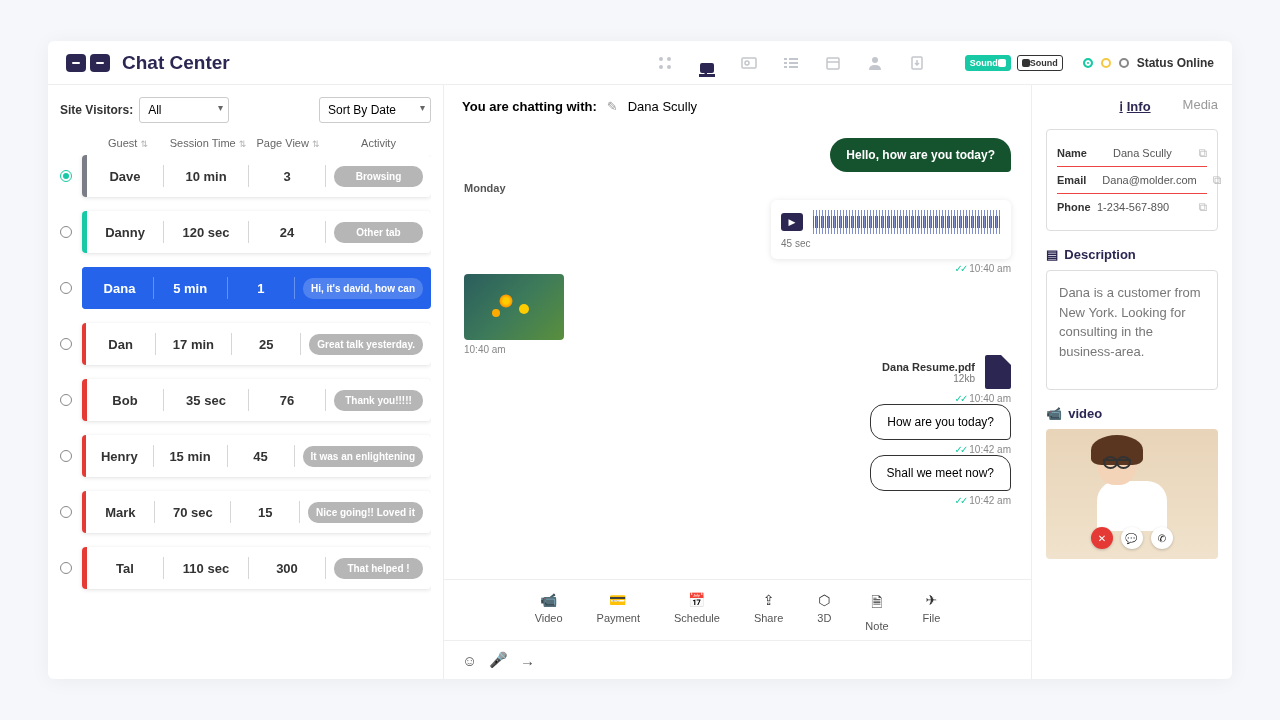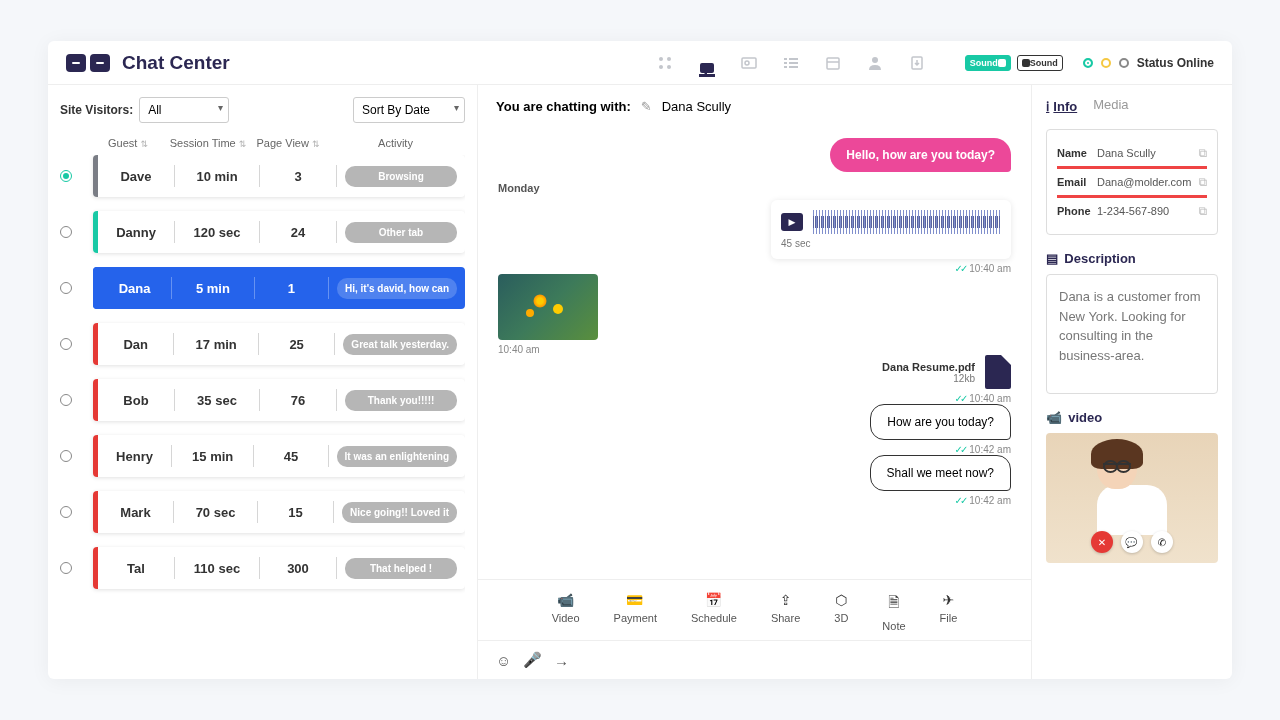--- a/index.html
+++ b/index.html
@@ -19,36 +19,36 @@
 .sound-toggle { width:8px; height:8px; border-radius:2px; }
 .sound-on .sound-toggle { background:#fff; }
 .sound-off .sound-toggle { background:#333; }
 .status-dots { display:flex; gap:8px; margin-left:20px; align-items:center; }
 .dot { width:10px; height:10px; border-radius:50%; border:2px solid; }
 .dot.green { border-color:#18c9a5; background:#18c9a5; box-shadow:inset 0 0 0 2px #fff; }
 .dot.yellow { border-color:#f5c842; }
 .dot.grey { border-color:#888; }
 .status-text { font-size:12px; font-weight:600; color:#333; margin-left:8px; }
 .main { flex:1; display:flex; overflow:hidden; }
-.sidebar { width:430px; border-right:1px solid #eee; display:flex; flex-direction:column; padding:12px 12px 0 12px; }
+.sidebar { width:396px; border-right:1px solid #eee; display:flex; flex-direction:column; padding:12px 12px 0 12px; }
 .sidebar-top { display:flex; align-items:center; gap:6px; margin-bottom:10px; }
 .sv-label { font-size:12px; font-weight:700; color:#333; }
 .select { height:26px; border:1px solid #ccc; border-radius:3px; font-size:12px; padding:0 20px 0 8px; background:#fff; appearance:none; position:relative; }
 .select-wrap { position:relative; }
 .select-wrap::after { content:'▾'; position:absolute; right:6px; top:5px; font-size:10px; color:#666; pointer-events:none; }
 .sort-wrap { margin-left:auto; }
 .grid-head { display:flex; padding:4px 0 6px 30px; font-size:11px; color:#666; }
 .gh { text-align:center; }
 .gh-guest { width:76px; }
 .gh-time { width:84px; }
 .gh-page { width:76px; }
 .gh-act { flex:1; }
 .sort-indicator { opacity:0.5; font-size:9px; }
 .vlist { flex:1; overflow-y:auto; }
-.vrow { display:flex; align-items:center; margin-bottom:14px;gap:11px; }
+.vrow { display:flex; align-items:center; margin-bottom:14px; }
 .radio { width:12px; height:12px; border:1px solid #888; border-radius:50%; margin-right:10px; flex-shrink:0; position:relative; }
 .radio.on::after { content:''; position:absolute; inset:2px; background:#18c9a5; border-radius:50%; }
 .radio.on { border-color:#18c9a5; }
 .vcard { flex:1; height:42px; background:#fff; border-radius:4px; box-shadow:0 1px 4px rgba(0,0,0,0.12); display:flex; align-items:center; overflow:hidden; }
 .vbar { width:5px; height:100%; }
 .vcell { text-align:center; font-size:13px; font-weight:600; color:#333; padding:0 4px; }
 .vcell.guest { width:76px; }
 .vcell.time { width:84px; }
 .vcell.page { width:76px; }
 .vdiv { width:1px; height:22px; background:#d6d6d6; }
@@ -58,21 +58,21 @@
 .vcard.selected .vcell { color:#fff; }
 .vcard.selected .vdiv { background:rgba(255,255,255,0.3); }
 .vcard.selected .act-pill { background:#4f82ef; }
 .chat { flex:1; display:flex; flex-direction:column; border-right:1px solid #eee; }
 .chat-head { padding:14px 18px; display:flex; align-items:center; gap:10px; font-size:13px; }
 .chat-head b { font-weight:700; }
 .edit-icon { color:#999; cursor:pointer; }
 .chat-body { flex:1; padding:10px 20px; overflow-y:auto; display:flex; flex-direction:column; }
 .msg-right { align-self:flex-end; max-width:80%; display:flex; flex-direction:column; align-items:flex-end; }
 .msg-left { align-self:flex-start; max-width:80%; display:flex; flex-direction:column; align-items:flex-start; }
-.bubble-blue { background:#ec4899; color:#fff; padding:10px 16px; border-radius:18px; border-bottom-right-radius:4px; font-size:12px; font-weight:600; }
+.bubble-blue { background:#14532d; color:#fff; padding:10px 16px; border-radius:18px; border-bottom-right-radius:4px; font-size:12px; font-weight:600; }
 .bubble-out { background:#fff; border:1px solid #333; padding:10px 16px; border-radius:14px; font-size:12px; border-bottom-right-radius:4px; }
 .day-sep { font-size:11px; font-weight:700; color:#555; margin:10px 0 6px; }
 .audio-card { background:#fff; border-radius:6px; box-shadow:0 1px 6px rgba(0,0,0,0.1); padding:10px; width:240px; }
 .audio-row { display:flex; align-items:center; gap:10px; }
 .play-btn { width:22px; height:18px; background:#2b2752; border-radius:3px; color:#fff; display:flex; align-items:center; justify-content:center; font-size:9px; cursor:pointer; }
 .wave { flex:1; height:24px; background:repeating-linear-gradient(90deg,#6b7cc4 0 1px,transparent 1px 3px); opacity:0.85; position:relative; }
 .wave::before { content:''; position:absolute; inset:6px 0; background:repeating-linear-gradient(90deg,#3d4a8f 0 1px,transparent 1px 2px); }
 .audio-dur { font-size:10px; color:#777; margin-top:4px; }
 .meta { font-size:10px; color:#888; margin-top:4px; display:flex; align-items:center; gap:4px; }
 .checks { color:#18c9a5; letter-spacing:-3px; }
@@ -83,27 +83,27 @@
 .file-icon::before { content:''; position:absolute; top:0; right:0; border:5px solid #fff; border-left-color:transparent; border-bottom-color:transparent; }
 .file-name { font-size:11px; font-weight:700; color:#333; }
 .file-size { font-size:10px; color:#777; text-align:right; }
 .chat-tools { display:flex; justify-content:center; gap:34px; padding:12px 0 8px; border-top:1px solid #eee; }
 .tool { display:flex; flex-direction:column; align-items:center; gap:4px; font-size:11px; color:#555; cursor:pointer; }
 .tool-icon { font-size:14px; color:#333; }
 .chat-input { display:flex; align-items:center; padding:10px 18px; border-top:1px solid #eee; gap:12px; }
 .chat-input input { flex:1; border:none; outline:none; font-size:13px; color:#888; }
 .input-icon { color:#555; cursor:pointer; font-size:15px; }
 .rightpane { width:200px; padding:12px 14px; overflow-y:auto; }
-.tabs { display:flex; gap:16px; font-size:13px; margin-bottom:14px; }
+.tabs { display:flex; gap:32px; font-size:13px; margin-bottom:14px;justify-content:flex-end; }
 .tab { color:#999; cursor:pointer; }
 .tab.active { color:#2b2752; font-weight:700; text-decoration:underline; }
 .tab-icon { margin-right:4px; }
 .info-card { border:1px solid #ddd; border-radius:4px; padding:10px; margin-bottom:16px; }
 .info-row { display:flex; align-items:center; padding:6px 0; font-size:11px; }
-.info-row:not(:last-child) { border-bottom:3px solid #ef4444; }
+.info-row:not(:last-child) { border-bottom:1px solid #ef4444;gap:16px; }
 .info-k { font-weight:700; color:#333; width:40px; }
 .info-v { color:#555; flex:1; }
 .copy { color:#bbb; cursor:pointer; font-size:12px; }
 .sec-head { display:flex; align-items:center; gap:6px; font-size:13px; font-weight:700; color:#2b2752; margin-bottom:8px; }
 .desc-box { border:1px solid #ddd; border-radius:4px; padding:12px; font-size:13px; color:#777; line-height:1.5; height:120px; margin-bottom:16px; }
 .video-box { width:100%; height:130px; border-radius:4px; background:linear-gradient(180deg,#e8d4b8 0%,#f0e2cc 100%); position:relative; overflow:hidden; }
 .person { position:absolute; left:50%; top:12px; transform:translateX(-50%); }
 .head { width:40px; height:44px; background:#f4d4b8; border-radius:50% 50% 45% 45%; position:relative; }
 .hair { position:absolute; top:-6px; left:-6px; right:-6px; height:30px; background:#5a3620; border-radius:50% 50% 20% 20%; }
 .glasses { position:absolute; top:18px; left:6px; right:6px; height:8px; border-top:2px solid #333; }

